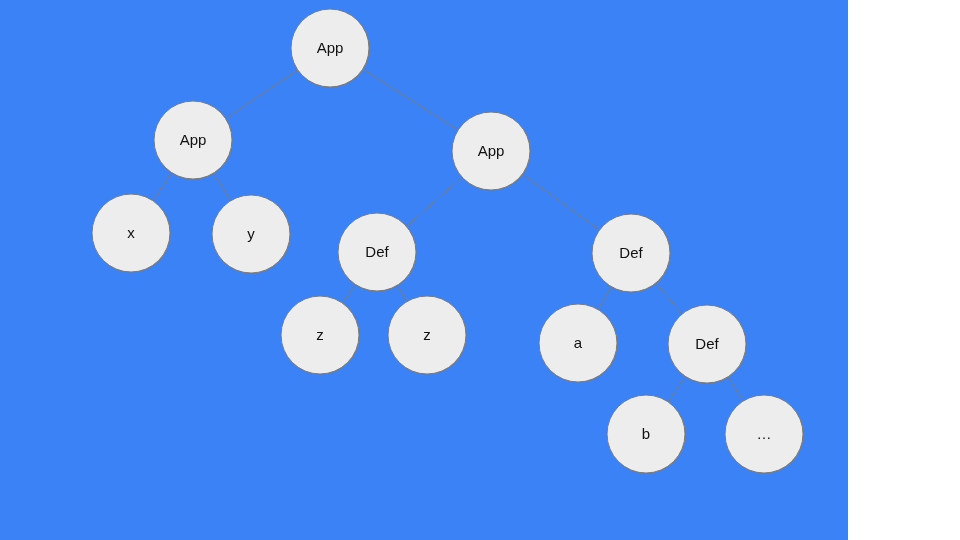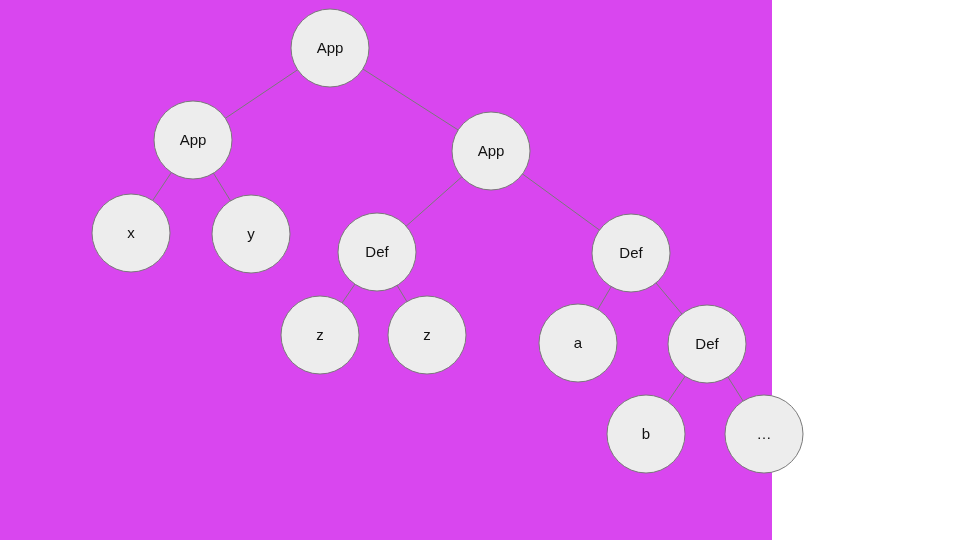--- a/index.html
+++ b/index.html
@@ -8,23 +8,23 @@
     background: #ffffff;
   }
   body {
     width: 960px;
     height: 540px;
     overflow: hidden;
     font-family: "Liberation Sans", sans-serif;
   }
   .canvas {
     position: relative;
-    width: 772px;
+    width: 848px;
     height: 540px;
-    background: #d946ef;
+    background: #3b82f6;
   }
   svg {
     display: block;
   }
   svg text {
     font-family: "Liberation Sans", sans-serif;
     font-size: 15px;
     text-anchor: middle;
   }
 </style>

